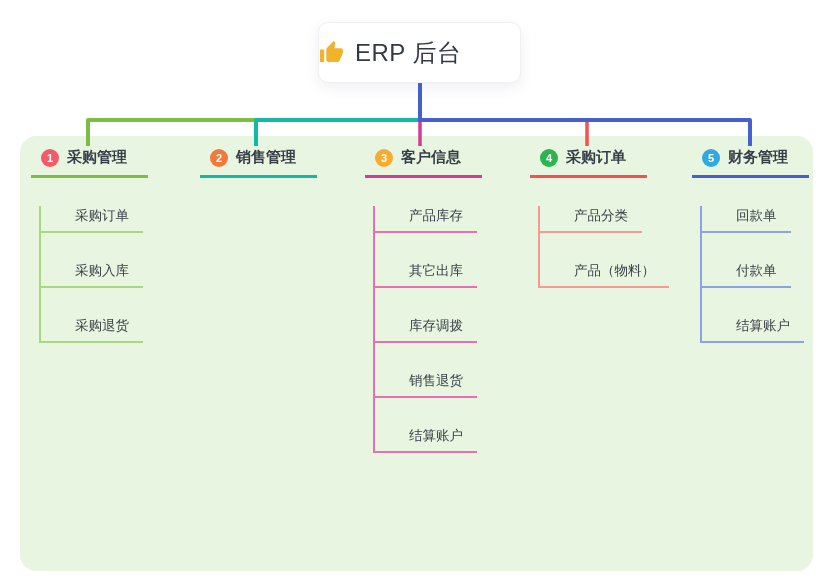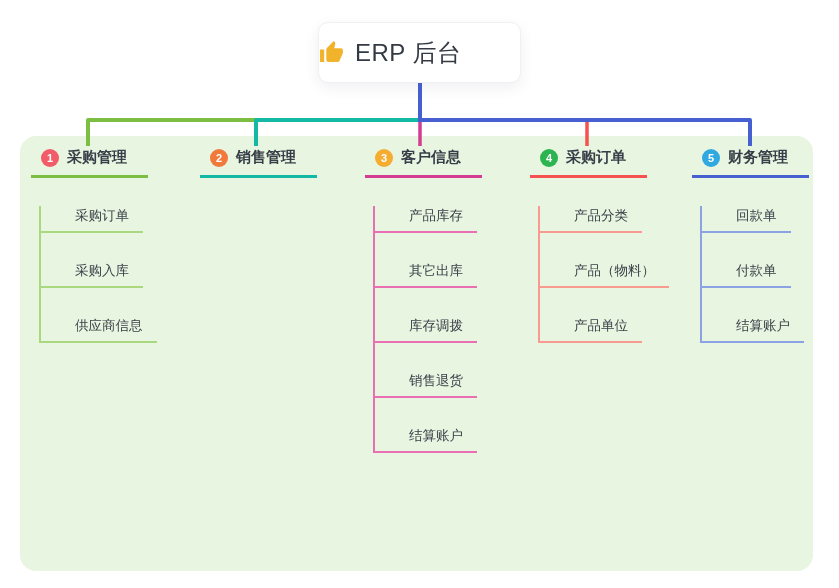--- a/index.html
+++ b/index.html
@@ -108,21 +108,21 @@
   <div class="panel">
     <div id="columns">
         <div class="col col-1" style="--accent: #7cbe41; --light: #a9d87e;">
     <div class="col-header">
       <span class="badge" style="background: rgb(242, 91, 104);">1</span>
       <span class="col-title">采购管理</span>
     </div>
     <div class="children">
             <div class="child"><span>采购订单</span></div>
             <div class="child"><span>采购入库</span></div>
-            <div class="child"><span>供应商信息</span></div>
+            <div class="child"><span>采购退货</span></div>
           </div>
   </div>
         <div class="col col-2" style="--accent: #14b9a6; --light: #5ed0c0;">
     <div class="col-header">
       <span class="badge" style="background: rgb(240, 121, 59);">2</span>
       <span class="col-title">销售管理</span>
     </div>
   </div>
         <div class="col col-3" style="--accent: #d43b92; --light: #e96fb2;">
     <div class="col-header">
@@ -138,21 +138,20 @@
           </div>
   </div>
         <div class="col col-4" style="--accent: #f4514f; --light: #f89a90;">
     <div class="col-header">
       <span class="badge" style="background: rgb(43, 180, 80);">4</span>
       <span class="col-title">采购订单</span>
     </div>
     <div class="children">
             <div class="child"><span>产品分类</span></div>
             <div class="child"><span>产品（物料）</span></div>
-            <div class="child"><span>产品单位</span></div>
           </div>
   </div>
         <div class="col col-5" style="--accent: #4660d2; --light: #8ba3e4;">
     <div class="col-header">
       <span class="badge" style="background: rgb(47, 169, 223);">5</span>
       <span class="col-title">财务管理</span>
     </div>
     <div class="children">
             <div class="child"><span>回款单</span></div>
             <div class="child"><span>付款单</span></div>

